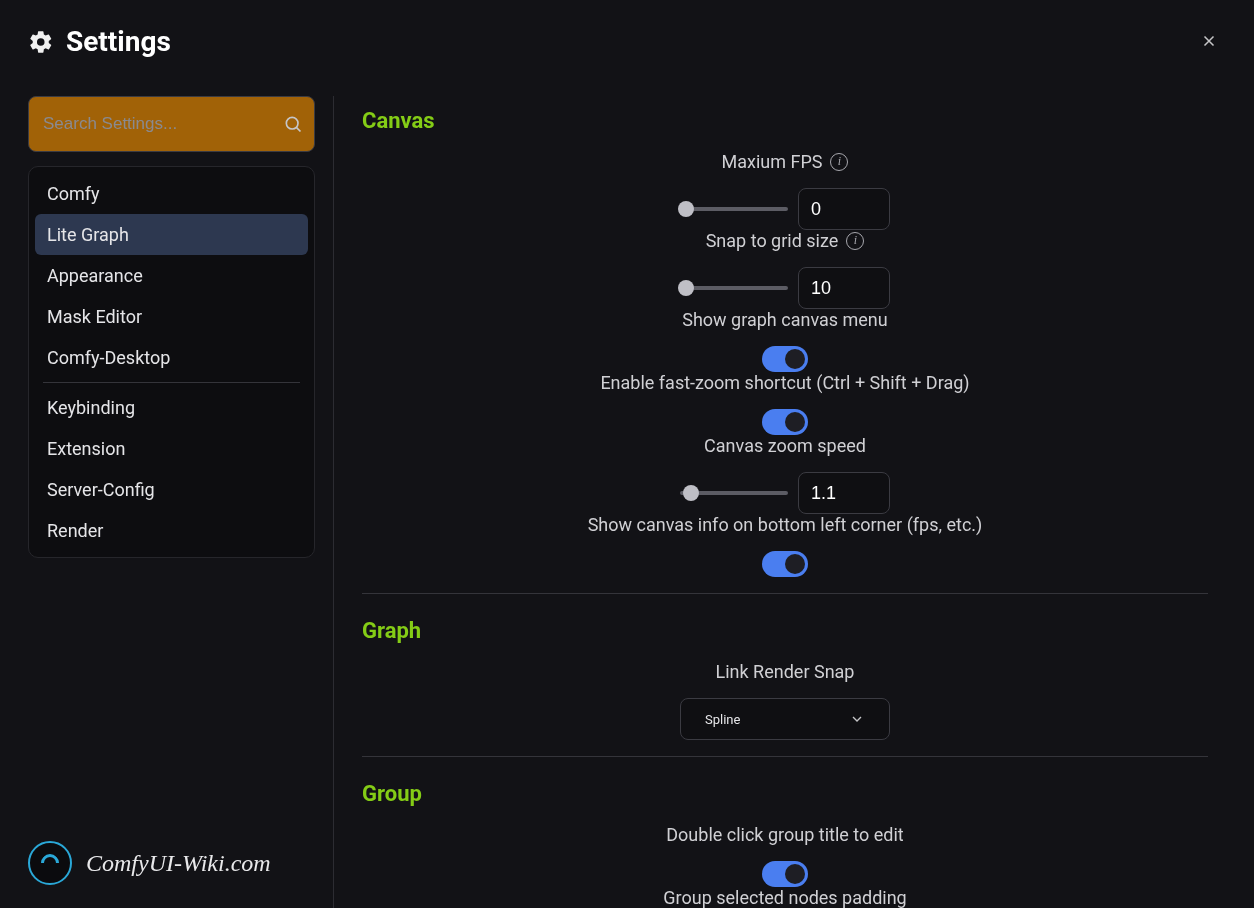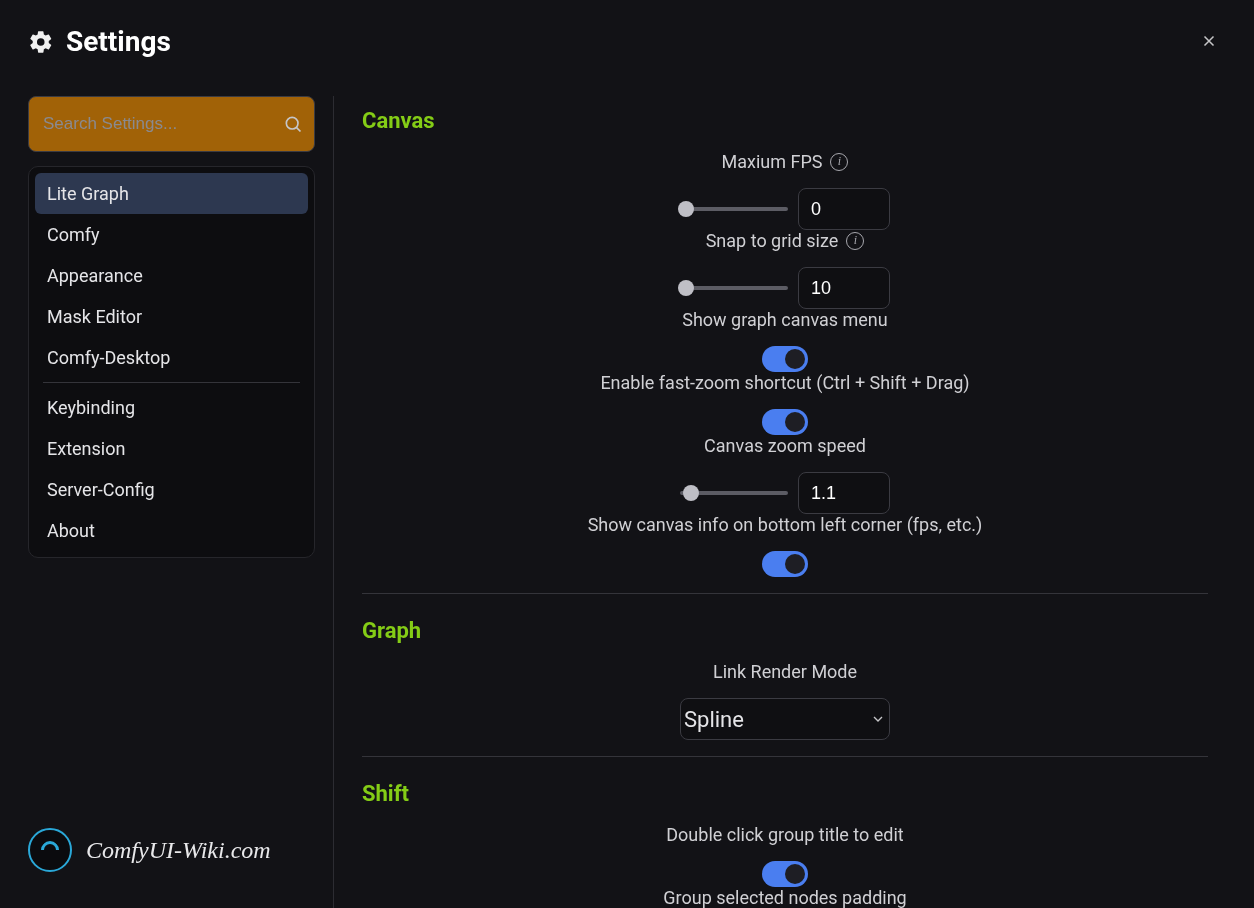--- a/index.html
+++ b/index.html
@@ -183,32 +183,32 @@
     transition:left .15s;
   }
   .toggle.off .toggle-knob{ left:3px; }
   .toggle.on .toggle-knob{ left:23px; }
   .select {
     width: 210px; height:42px;
     background:#0f0f12;
     border:1px solid #3b3b42;
     border-radius:8px;
     display:flex; align-items:center; justify-content:space-between;
-    padding:0 3px;
-    color:#e5e5e8; font-size:22px;
+    padding:0 24px;
+    color:#e5e5e8; font-size:13px;
     cursor:pointer;
   }
   .chevron { width:16px;height:16px; stroke:#c6c6c8; fill:none; stroke-width:2; }
   .section-hr {
     height:1px; background:#34343a;
     margin-top:16px;
   }
   .watermark {
     position:absolute;
-    left: 28px; bottom: 36px;
+    left: 28px; bottom: 23px;
     display:flex; align-items:center; gap:14px;
     color:#e8e8ea;
     font-style: italic;
     font-size: 24px;
     font-weight:400;
     font-family: Georgia, serif;
   }
   .wm-logo {
     width:44px;height:44px;border-radius:50%;
     border:2px solid #2aa8d8;
@@ -243,30 +243,30 @@
   <div class="body">
     <div class="sidebar">
       <div class="search-wrap">
         <input class="search-input" placeholder="Search Settings..." style="">
         <svg class="search-icon" viewBox="0 0 24 24">
             <circle cx="11" cy="11" r="7"></circle>
             <path d="M21 21l-5-5"></path>
           </svg>
       </div>
       <div class="nav">
+        <div class="nav-item">Comfy</div>
         <div class="nav-item active">Lite Graph</div>
-        <div class="nav-item">Comfy</div>
         <div class="nav-item">Appearance</div>
         <div class="nav-item">Mask Editor</div>
         <div class="nav-item">Comfy-Desktop</div>
         <div class="nav-sep"></div>
         <div class="nav-item">Keybinding</div>
         <div class="nav-item">Extension</div>
         <div class="nav-item">Server-Config</div>
-        <div class="nav-item">About</div>
+        <div class="nav-item">Render</div>
       </div>
     </div>
 
     <div class="divider-v"></div>
 
     <div class="main">
 
       <div class="section-title">Canvas</div>
 
       <div class="row">
@@ -325,32 +325,32 @@
         <div class="toggle on">
             <div class="toggle-knob"></div>
           </div>
       </div>
 
       <div class="section-hr"></div>
 
       <div class="section-title">Graph</div>
 
       <div class="row">
-        <div class="row-label">Link Render Mode</div>
+        <div class="row-label">Link Render Snap</div>
         <div class="select">
           <span>Spline</span>
           <svg class="chevron" viewBox="0 0 24 24">
               <path d="M6 9l6 6 6-6"></path>
             </svg>
         </div>
       </div>
 
       <div class="section-hr"></div>
 
-      <div class="section-title">Shift</div>
+      <div class="section-title">Group</div>
 
       <div class="row">
         <div class="row-label">Double click group title to edit</div>
         <div class="toggle on">
             <div class="toggle-knob"></div>
           </div>
       </div>
 
       <div class="row">
         <div class="row-label">Group selected nodes padding</div>

